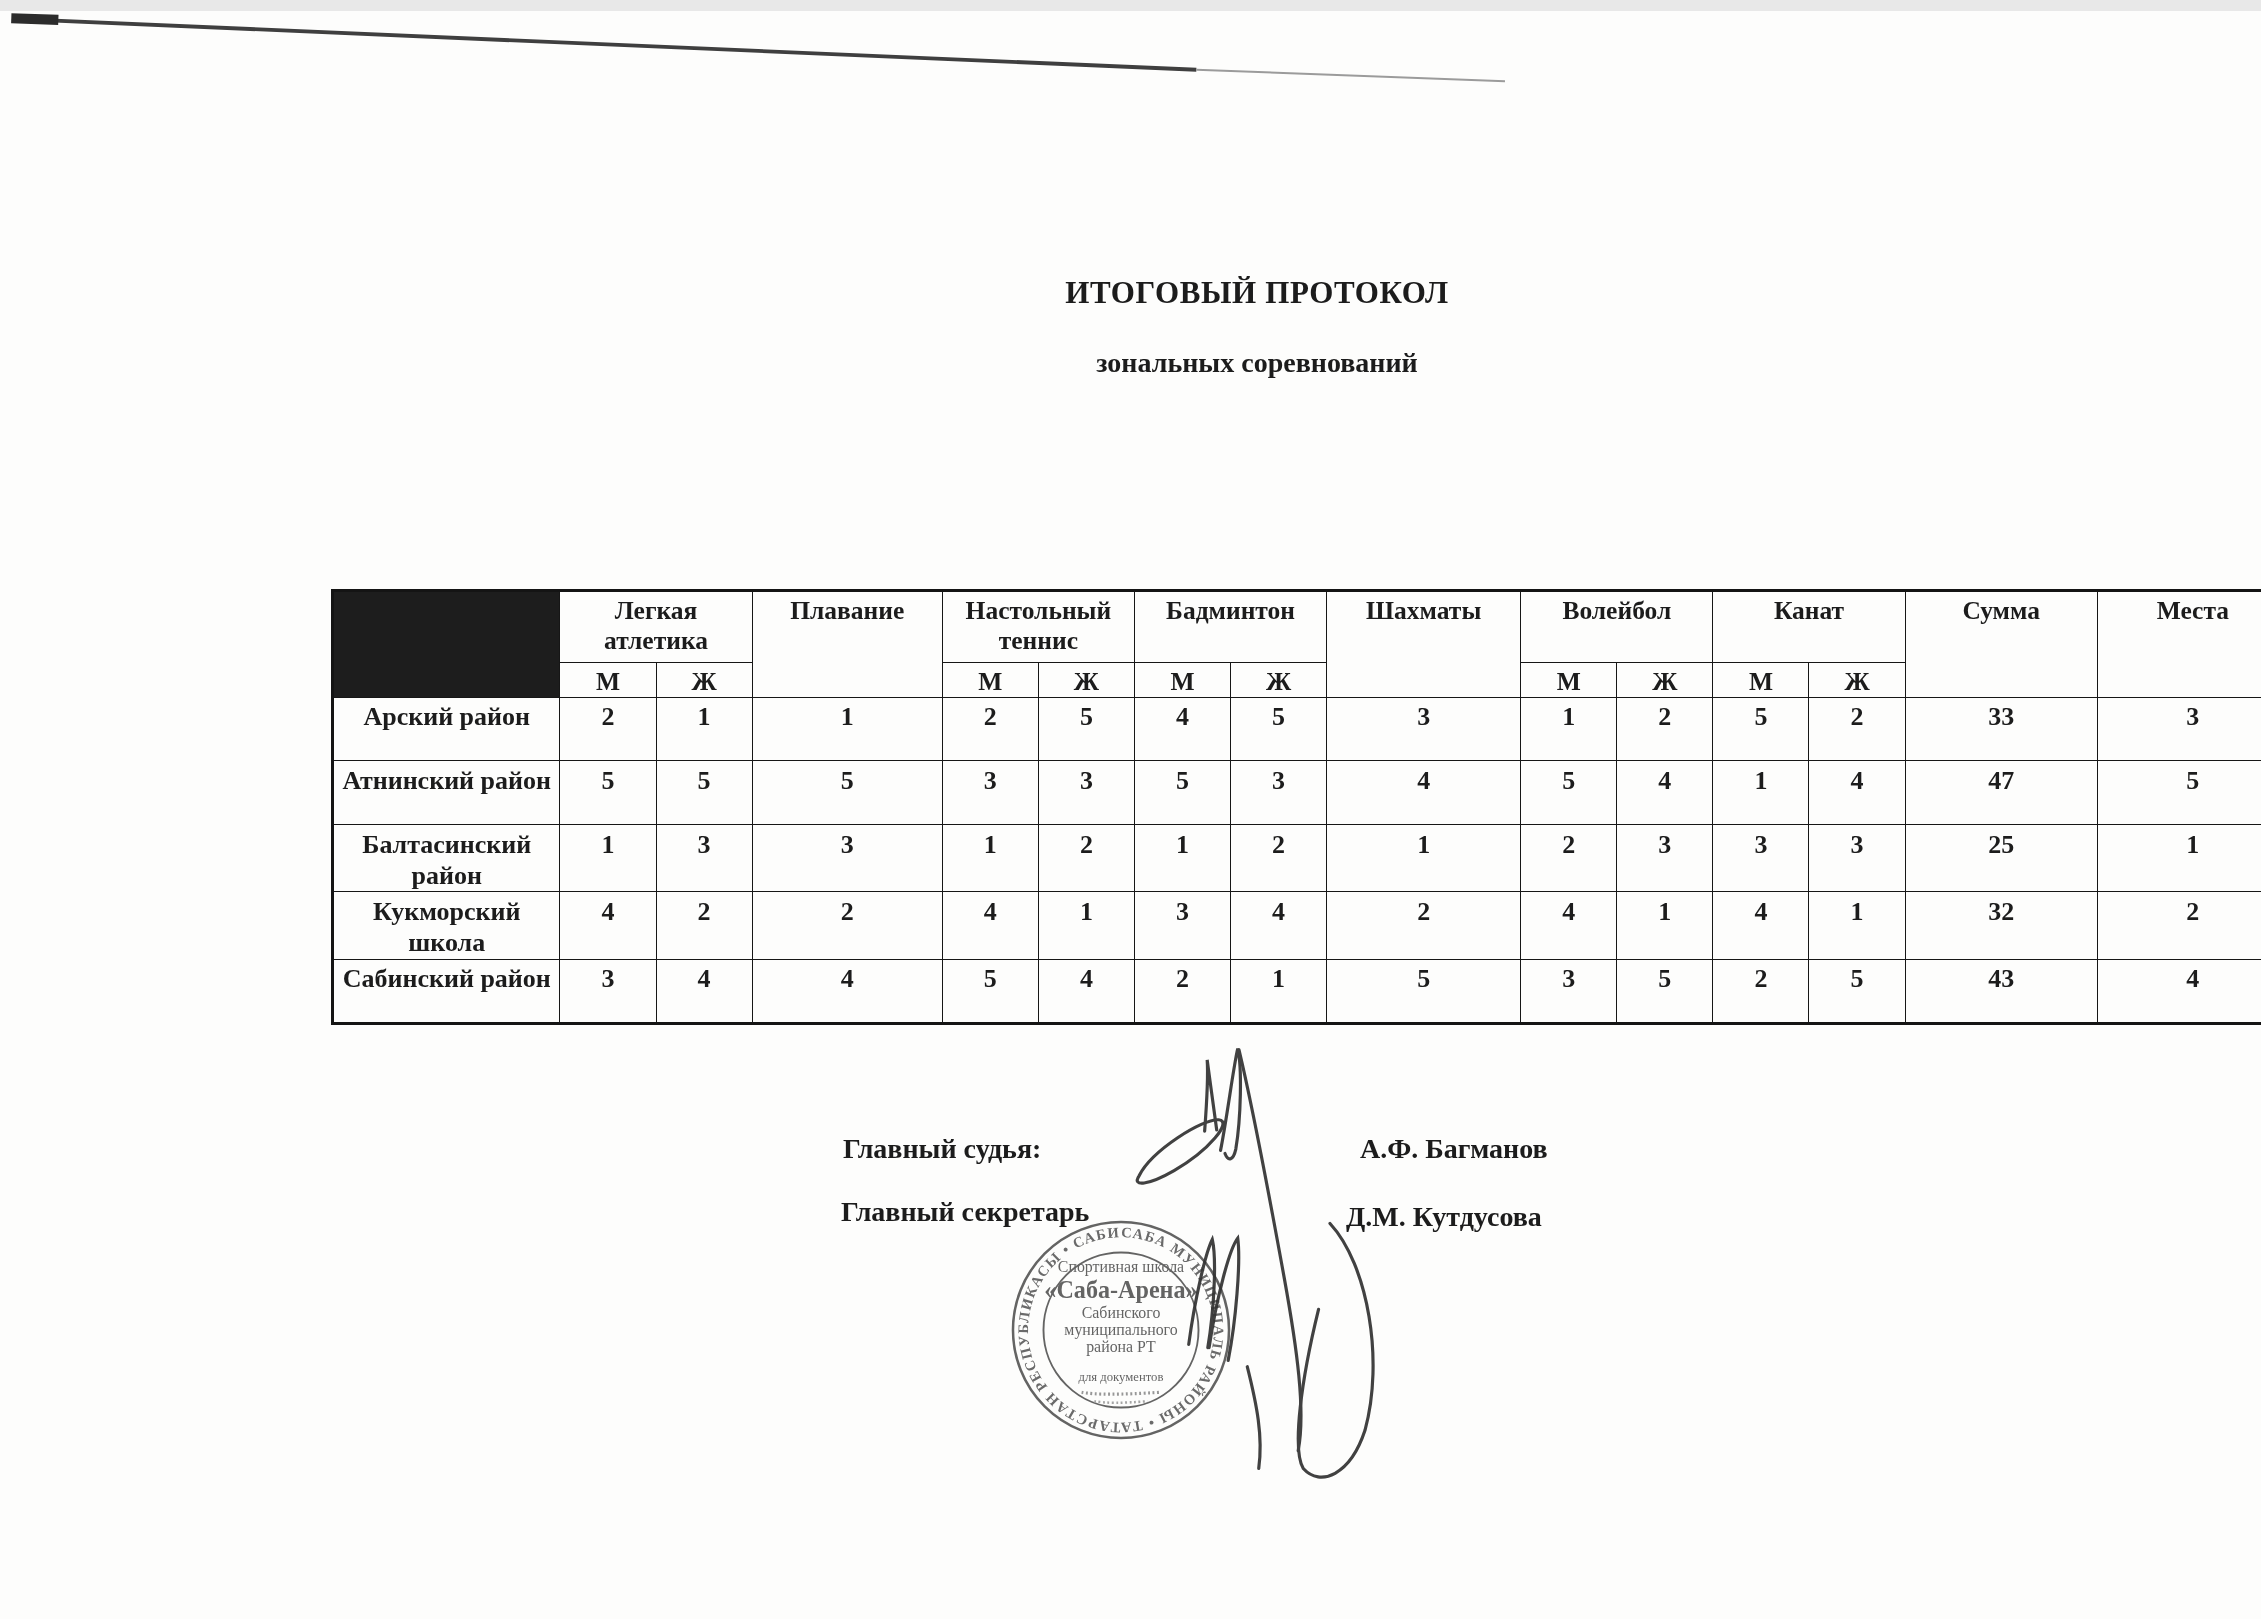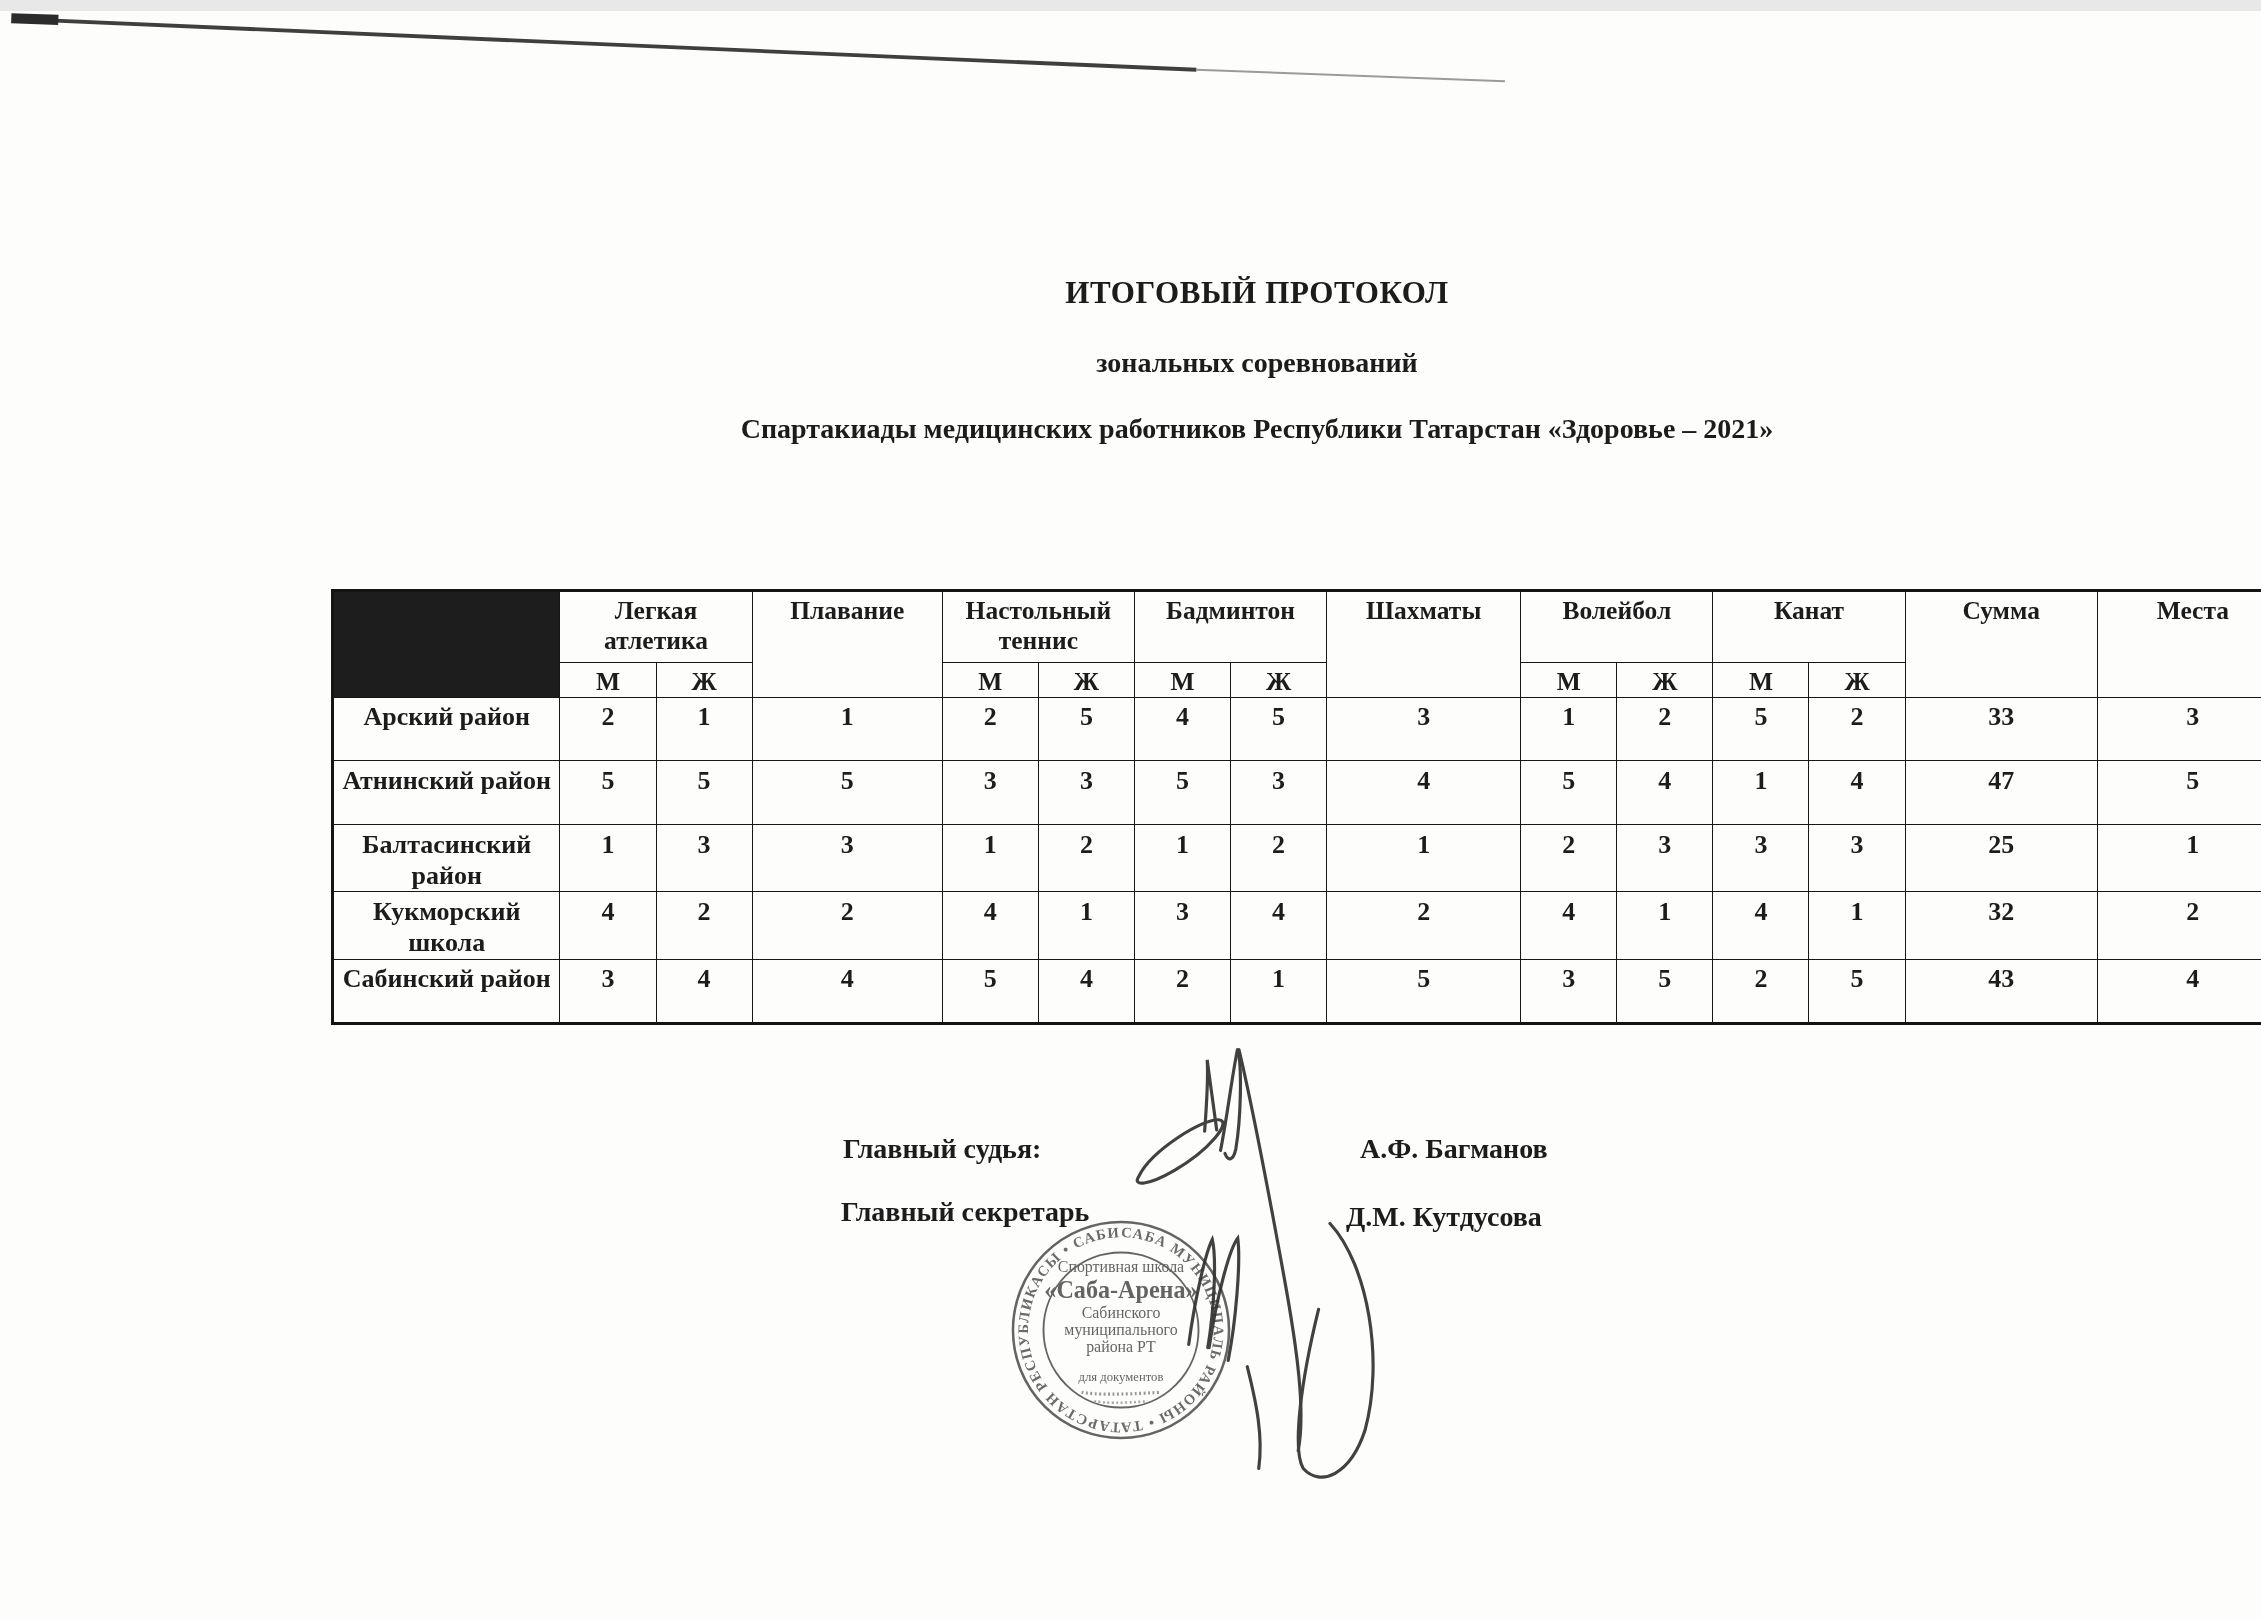--- a/index.html
+++ b/index.html
@@ -71,21 +71,20 @@
 
   <svg class="overlay" width="2261" height="115" viewBox="0 0 3553 180">
     <path d="M 22 12 L 1880 92" stroke="#3f3f3f" stroke-width="6" fill="none"></path>
     <path d="M 1880 92 L 2365 110" stroke="#9b9b9b" stroke-width="3" fill="none"></path>
     <rect x="18" y="3" width="74" height="16" fill="#2c2c2c" transform="rotate(2 18 3)"></rect>
   </svg>
 
   <div class="head">
     <div class="doc-title">ИТОГОВЫЙ ПРОТОКОЛ</div>
     <div class="doc-sub1">зональных соревнований</div>
-    <div class="doc-sub2">Спартакиады медицинских работников Республики Татарстан «Здоровье – 2021»</div>
   </div>
 
   <table class="results" id="results-table">
     <colgroup>
       <col style="width:11.6%">
       <col style="width:4.9%">
         <col style="width:4.9%">
       <col style="width:9.7%">
       <col style="width:4.9%">
         <col style="width:4.9%">

